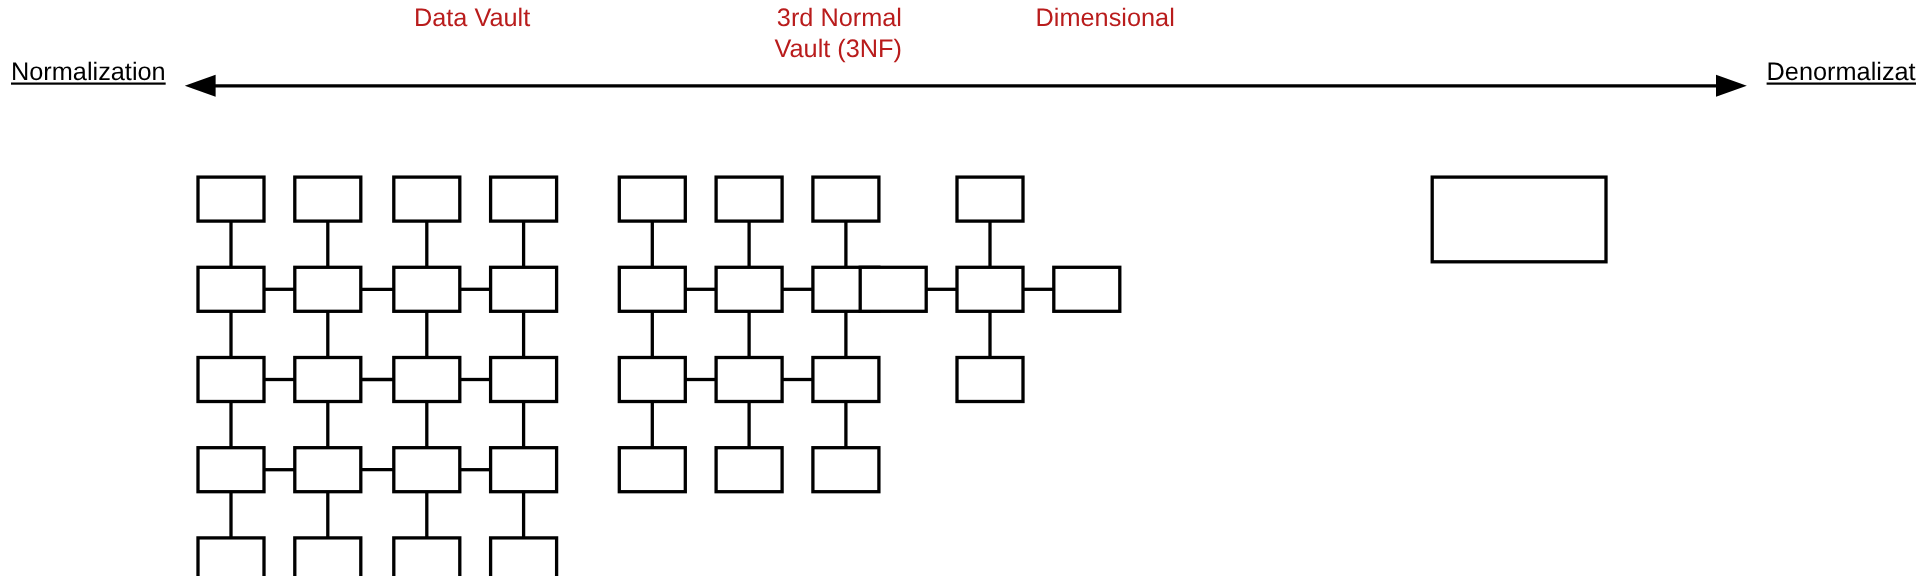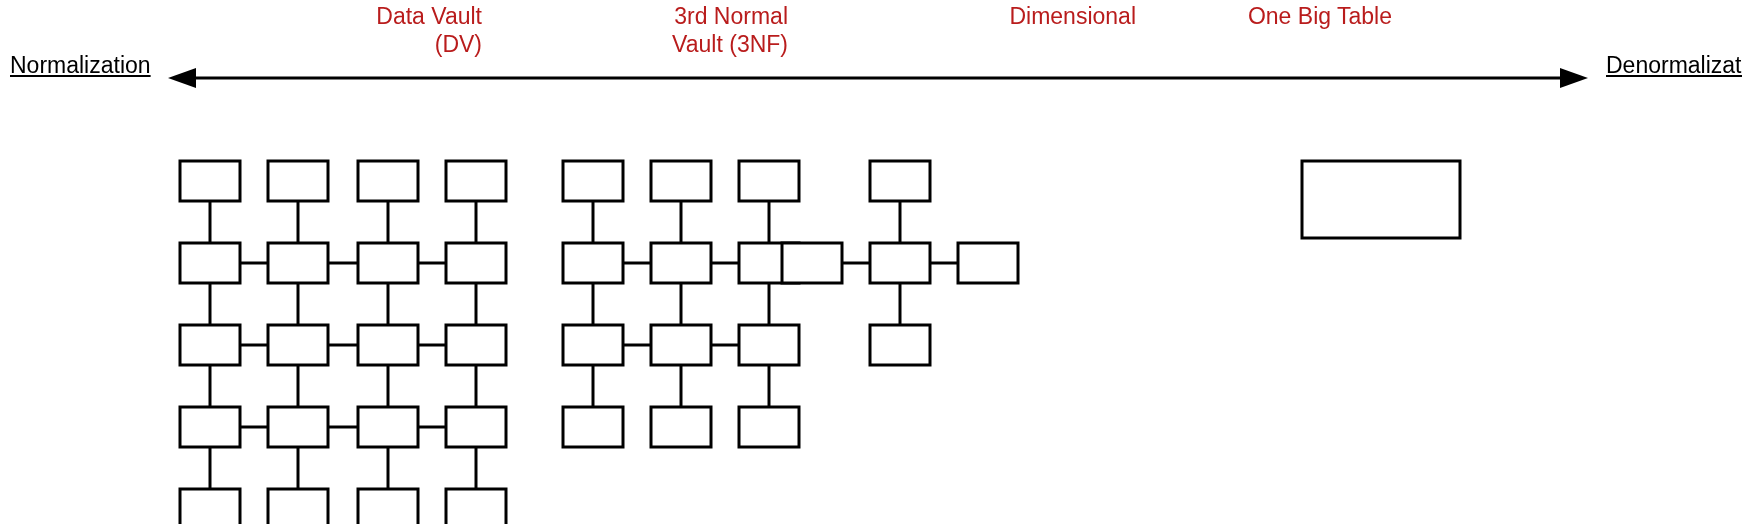--- a/index.html
+++ b/index.html
@@ -36,22 +36,22 @@
     position: absolute;
     font-size: 23px;
     line-height: 28px;
     text-align: right;
     color: #b91c1c;
     width: 300px;
   }
   .col-label .l1, .col-label .l2 { display: block; }
 
   #label-dv  { left: 182px;  top: 2px; }
-  #label-3nf { left: 488px;  top: 2px; }
-  #label-dim { left: 836px;  top: 2px; }
+  #label-3nf { left: 520px;  top: 2px; }
+  #label-dim { left: 768px;  top: 2px; }
   #label-obt { left: 1092px; top: 2px; }
 </style>
 </head>
 <body>
 
 <svg id="canvas" viewBox="0 0 1742 524" xmlns="http://www.w3.org/2000/svg">
 
   <g>
     <line x1="178" y1="78" x2="1578" y2="78" stroke="#000000" stroke-width="3"></line>
     <polygon points="168,78 196,68 196,88" fill="#000000"></polygon>
@@ -173,27 +173,25 @@
     <rect x="1302" y="161" width="158" height="77" fill="#ffffff"></rect>
   </g>
 </svg>
 
 <div class="axis-label" id="label-normalization">Normalization</div>
 
 <div class="axis-label" id="label-denormalization">Denormalization</div>
 
 <div class="col-label" id="label-dv">
   <span class="l1">Data Vault</span>
-  <span class="l2">(DV)</span>
 </div>
 
 <div class="col-label" id="label-3nf">
   <span class="l1">3rd Normal</span>
   <span class="l2">Vault (3NF)</span>
 </div>
 
 <div class="col-label" id="label-dim">
   <span class="l1">Dimensional</span>
 </div>
 
 <div class="col-label" id="label-obt">
-  <span class="l1">One Big Table</span>
 </div>
 
 </body></html>

